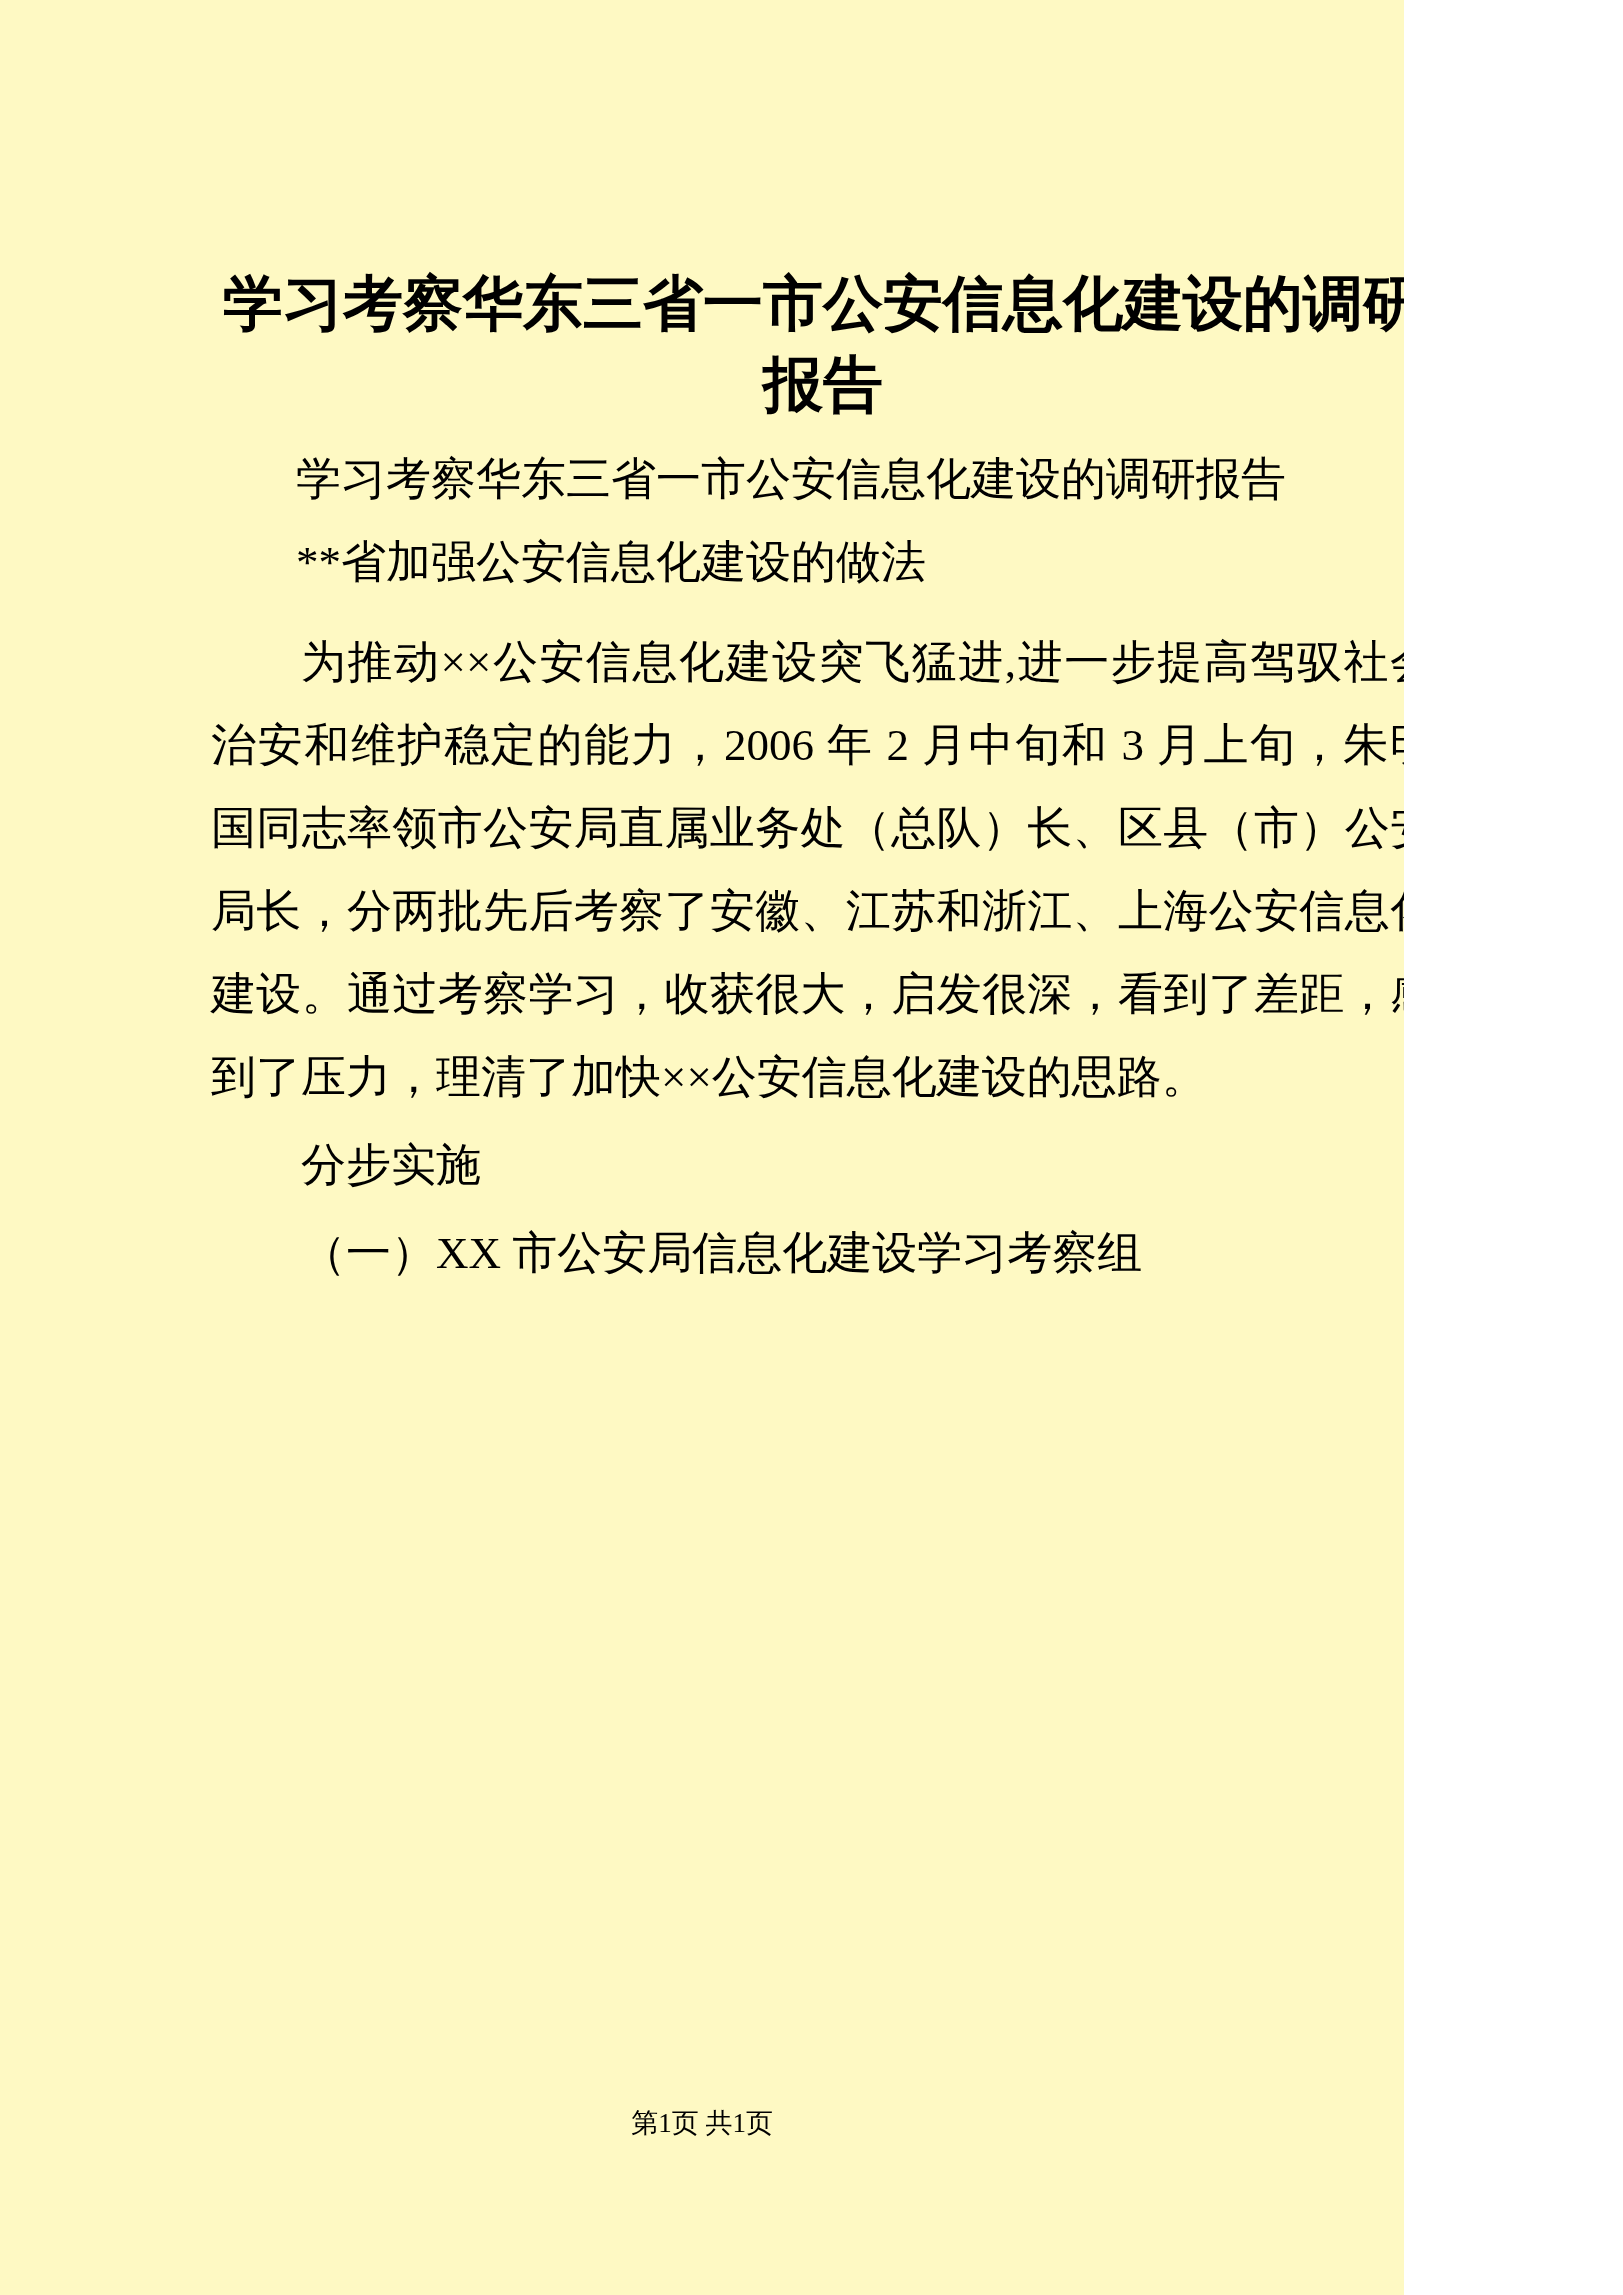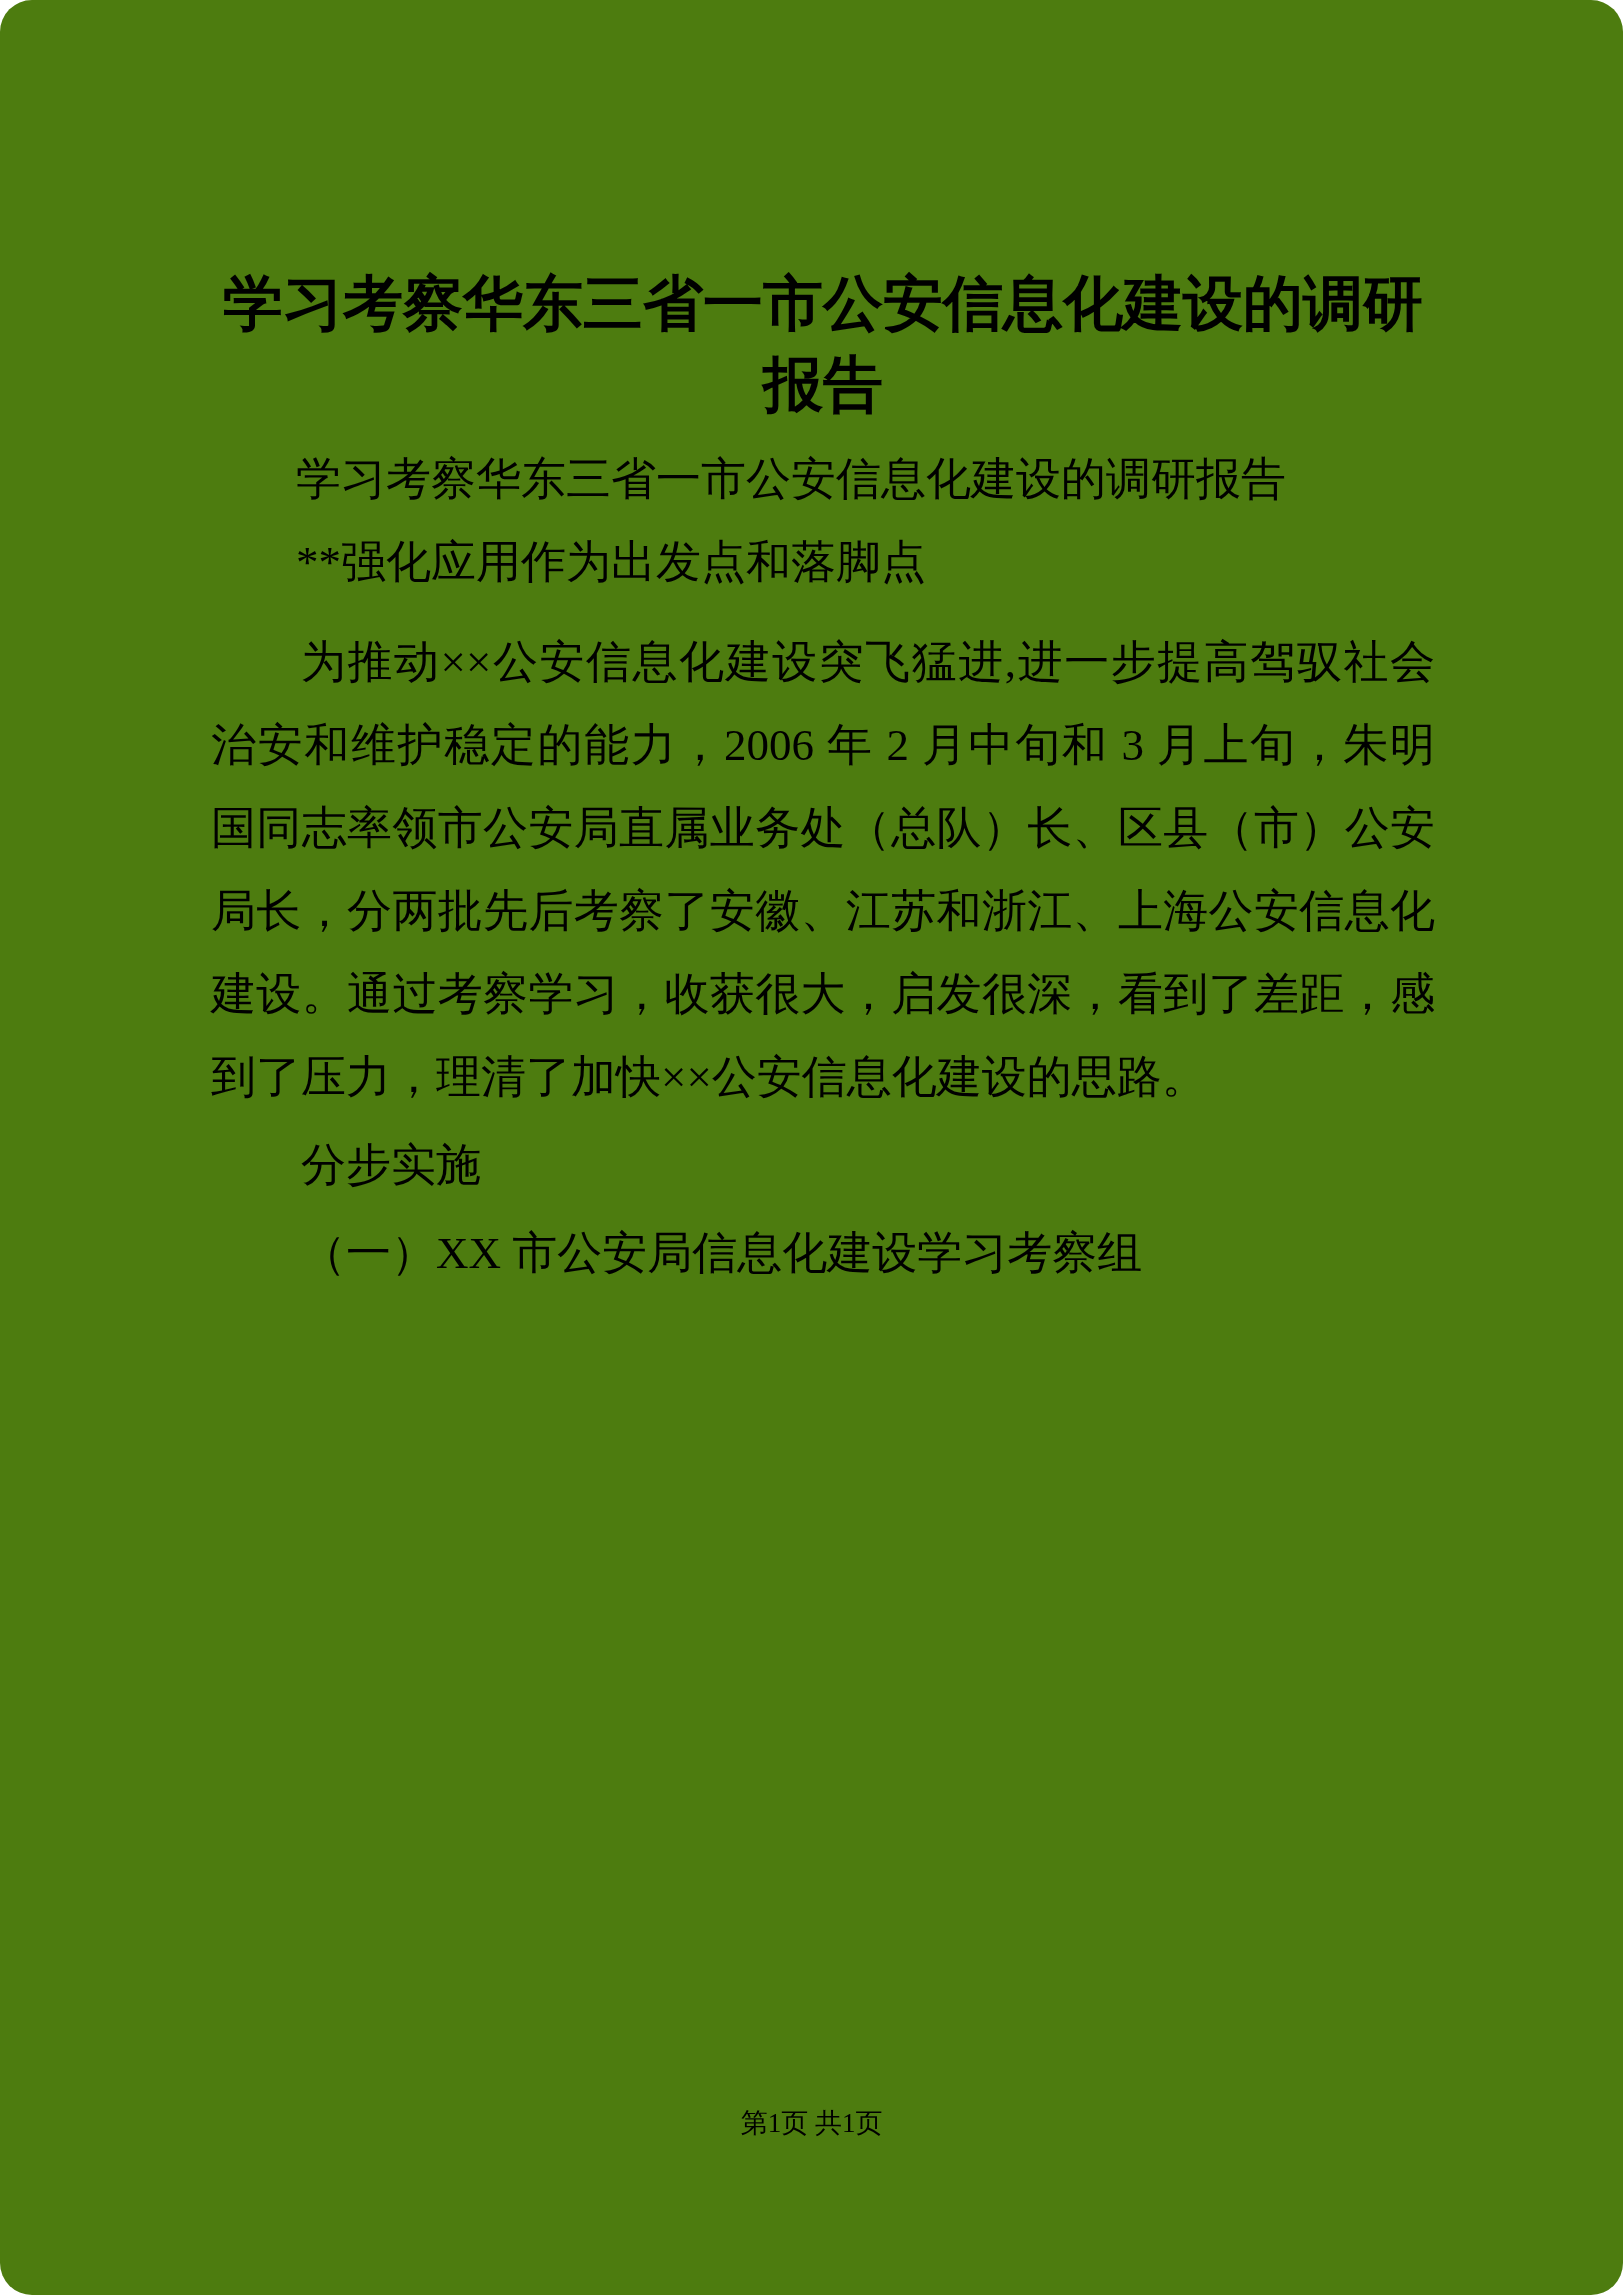--- a/index.html
+++ b/index.html
@@ -2,27 +2,26 @@
 <html style="font-size:9px"><head>
 <meta charset="utf-8">
 <style>
   html, body {
     margin: 0;
     padding: 0;
     background: #ffffff;
   }
   .page {
     position: relative;
-    width: 1623px;
+    width: 1404px;
     height: 2295px;
-    background: #4d7c0f;
+    background: #fef9c3;
     color: #000000;
     font-family: "Liberation Serif", "DejaVu Serif", serif;
     overflow: hidden;
-    border-radius: 32px;
   }
   .content {
     position: absolute;
     left: 206px;
     top: 0;
     width: 1234px;
   }
   .doc-title {
     margin: 264px 0 0 0;
     font-size: 60px;
@@ -65,21 +64,21 @@
 </head>
 <body>
 
 <div class="page">
   <div class="content">
 
     <h1 class="doc-title">学习考察华东三省一市公安信息化建设的调研报告</h1>
 
     <div class="byline">
       <p>学习考察华东三省一市公安信息化建设的调研报告</p>
-      <p>**强化应用作为出发点和落脚点</p>
+      <p>**省加强公安信息化建设的做法</p>
     </div>
 
     <div class="body-text">
       <p class="first">为推动××公安信息化建设突飞猛进,进一步提高驾驭社会治安和维护稳定的能力，2006 年 2 月中旬和 3 月上旬，朱明国同志率领市公安局直属业务处（总队）长、区县（市）公安局长，分两批先后考察了安徽、江苏和浙江、上海公安信息化建设。通过考察学习，收获很大，启发很深，看到了差距，感到了压力，理清了加快××公安信息化建设的思路。</p>
       <p>分步实施</p>
       <p>（一）XX 市公安局信息化建设学习考察组</p>
     </div>
 
   </div>
 

